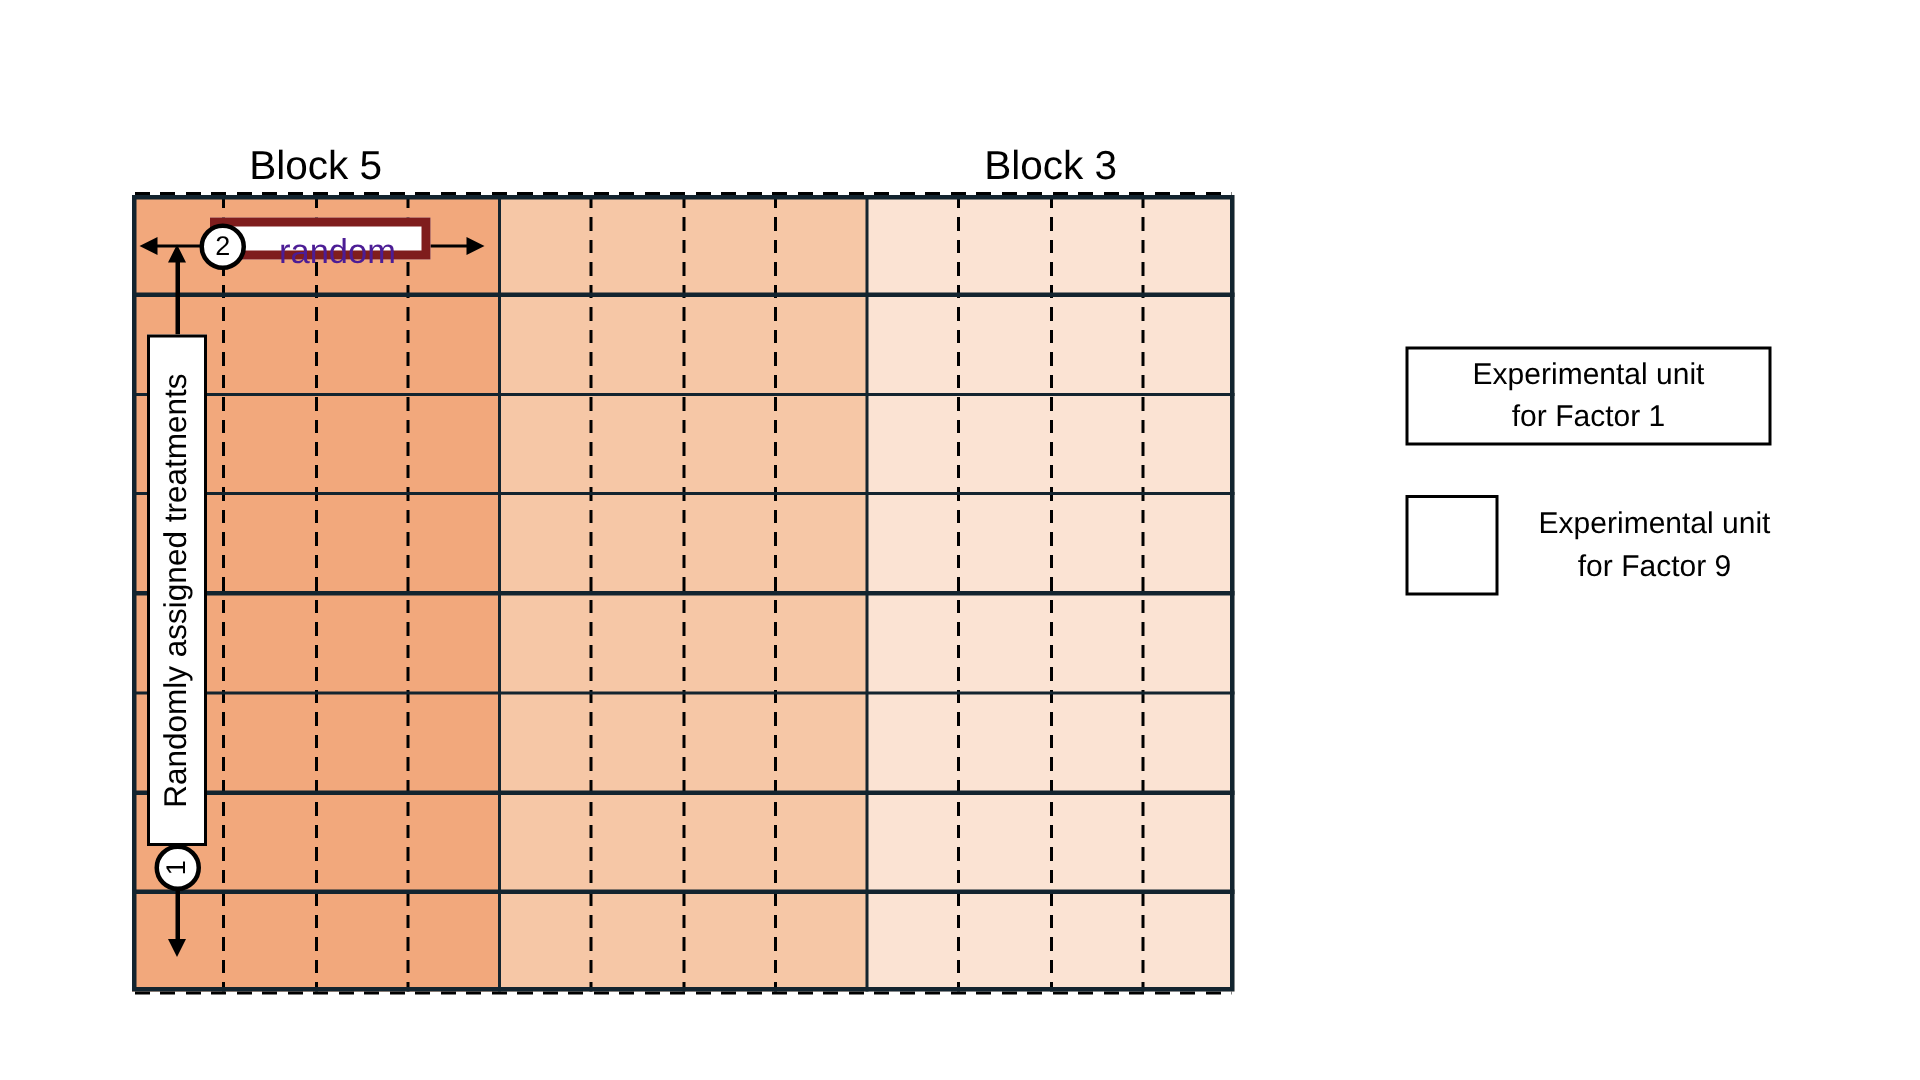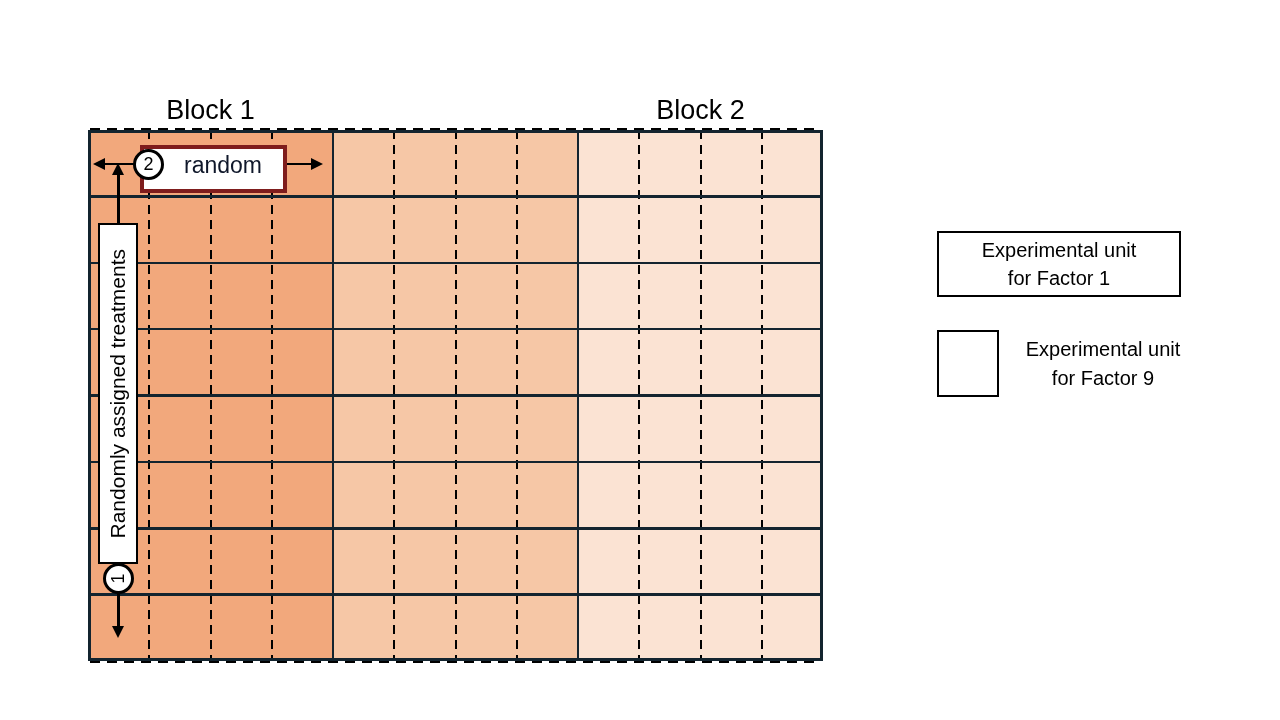--- a/index.html
+++ b/index.html
@@ -30,23 +30,23 @@
   
   .aline{position:absolute;background:#000;}
   .ah{position:absolute;width:0;height:0;}
   .ah-left{border-top:6px solid transparent;border-bottom:6px solid transparent;border-right:12px solid #000;}
   .ah-right{border-top:6px solid transparent;border-bottom:6px solid transparent;border-left:12px solid #000;}
   .ah-up{border-left:6px solid transparent;border-right:6px solid transparent;border-bottom:12px solid #000;}
   .ah-down{border-left:6px solid transparent;border-right:6px solid transparent;border-top:12px solid #000;}
 
   
   .random-box{
-    position:absolute;left:140px;top:145px;width:147px;height:48px;
-    background:#fff;border:4px solid #7f1d1d;box-sizing:border-box;
-    font-size:23px;line-height:32px;color:#0f172a;padding-left:40px;
+    position:absolute;left:140px;top:145px;width:147px;height:28px;
+    background:#fff;border:6px solid #7f1d1d;box-sizing:border-box;
+    font-size:23px;line-height:32px;color:#4c1d95;padding-left:40px;
   }
   .num-circle{
     position:absolute;width:31px;height:31px;border-radius:50%;
     background:#fff;border:3px solid #000;box-sizing:border-box;
     display:flex;align-items:center;justify-content:center;
     font-size:18px;color:#000;
   }
   .vlabel-box{
     position:absolute;left:98px;top:223px;width:40px;height:341px;
     background:#fff;border:2px solid #000;box-sizing:border-box;
@@ -69,22 +69,22 @@
   .legend-text2{
     position:absolute;left:1003px;top:335px;width:200px;
     font-size:20px;line-height:29px;color:#000;text-align:center;
   }
 </style>
 </head>
 <body>
 
 <div class="canvas">
 
-  <div class="block-header" style="left:88px">Block 1</div>
-  <div class="block-header" style="left:578px">Block 2</div>
+  <div class="block-header" style="left:88px">Block 5</div>
+  <div class="block-header" style="left:578px">Block 3</div>
 
   <div class="grid">
     <div class="block-col" style="left: 0px; background: rgb(242, 168, 124);"></div>
     <div class="block-col" style="left: 245px; background: rgb(246, 199, 166);"></div>
     <div class="block-col" style="left: 490px; background: rgb(251, 227, 211);"></div>
     <div class="peek-dash" style="top:-2px"></div>
     <div class="peek-dash" style="bottom:-2px"></div>
 
     <div class="dash-v" style="left: 60.25px;"></div>
       <div class="dash-v" style="left: 121.5px;"></div>

